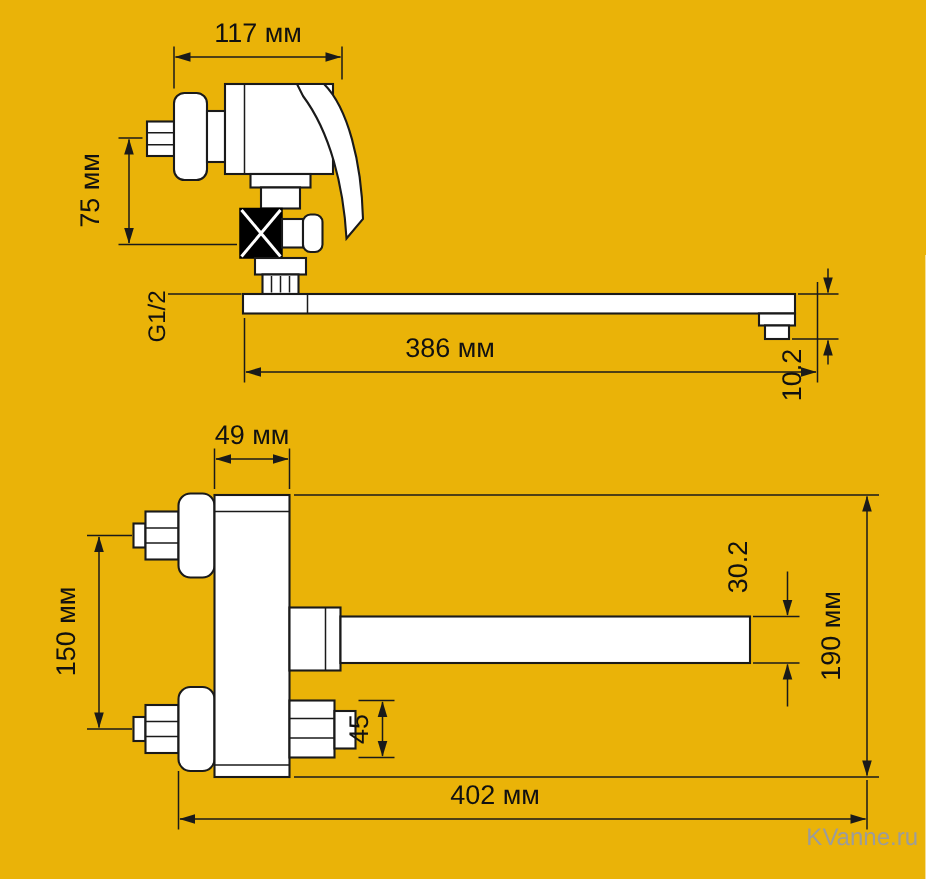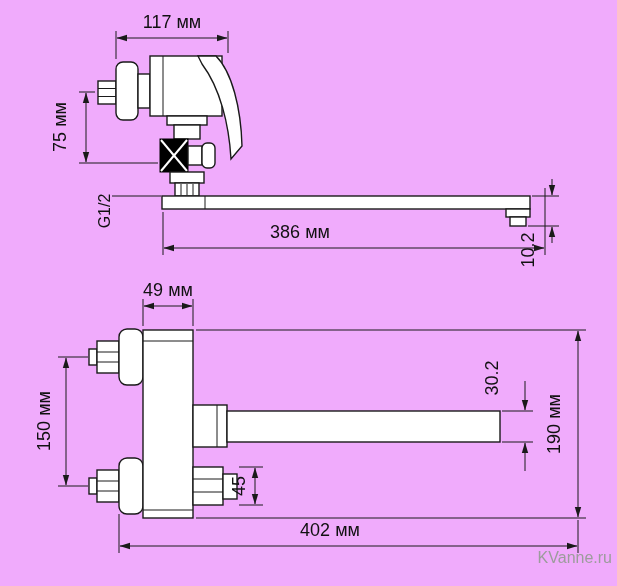--- a/index.html
+++ b/index.html
@@ -1,16 +1,16 @@
 <!DOCTYPE html>
 <html><head>
 <meta charset="utf-8">
 <style>
   html,body{margin:0;padding:0;background:#fff;}
-  .stage{position:relative;width:617px;height:586px;background:#f0abfc;overflow:hidden;}
+  .stage{position:relative;width:617px;height:586px;background:#eab308;overflow:hidden;}
   svg{display:block;}
   text{font-family:"Liberation Sans","DejaVu Sans",sans-serif;font-size:18px;fill:#111;}
   .obj{fill:#ffffff;stroke:#1a1a1a;stroke-width:1.4;}
   .detail{stroke:#1a1a1a;stroke-width:1;fill:none;}
   .blackpart{fill:#000000;stroke:#000000;stroke-width:1;}
   .xline{stroke:#ffffff;stroke-width:2;}
   .ext{stroke:#1a1a1a;stroke-width:1;}
   .dl{stroke:#1a1a1a;stroke-width:1;}
   .thread-label{font-size:16px;}
   .watermark{fill:#9c9c9c;font-size:16px;}

